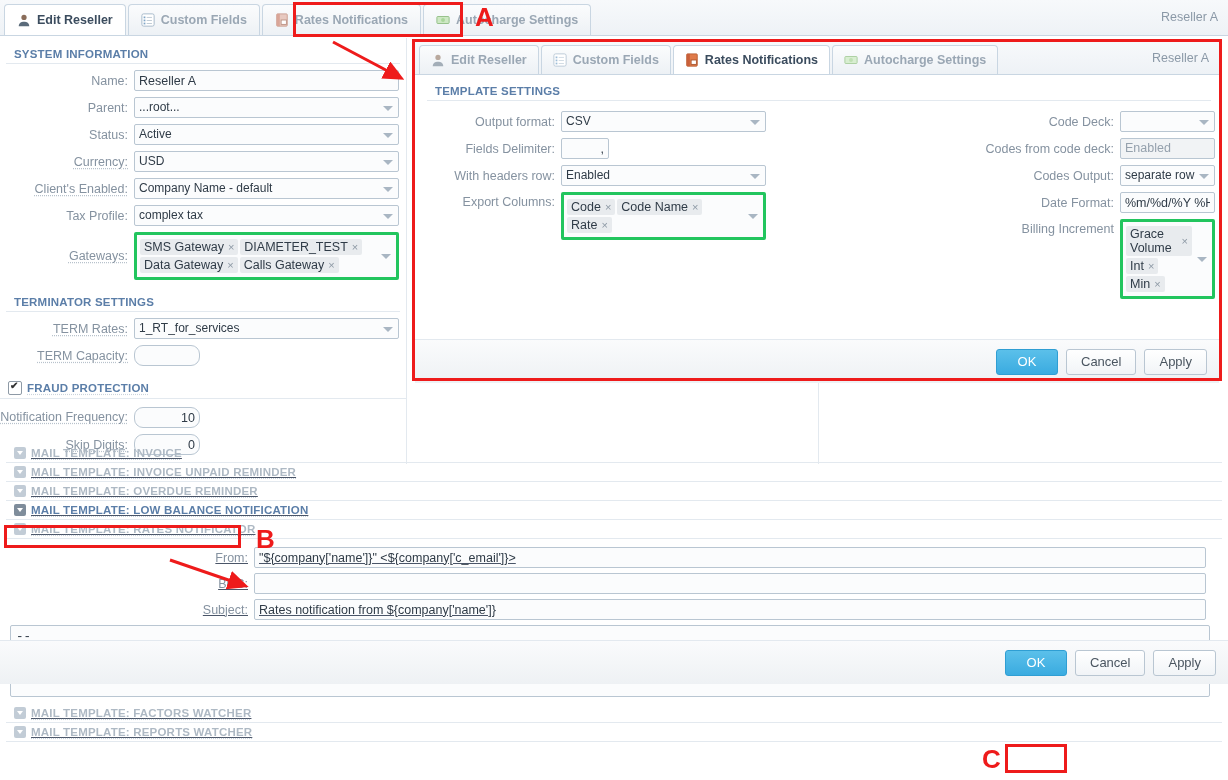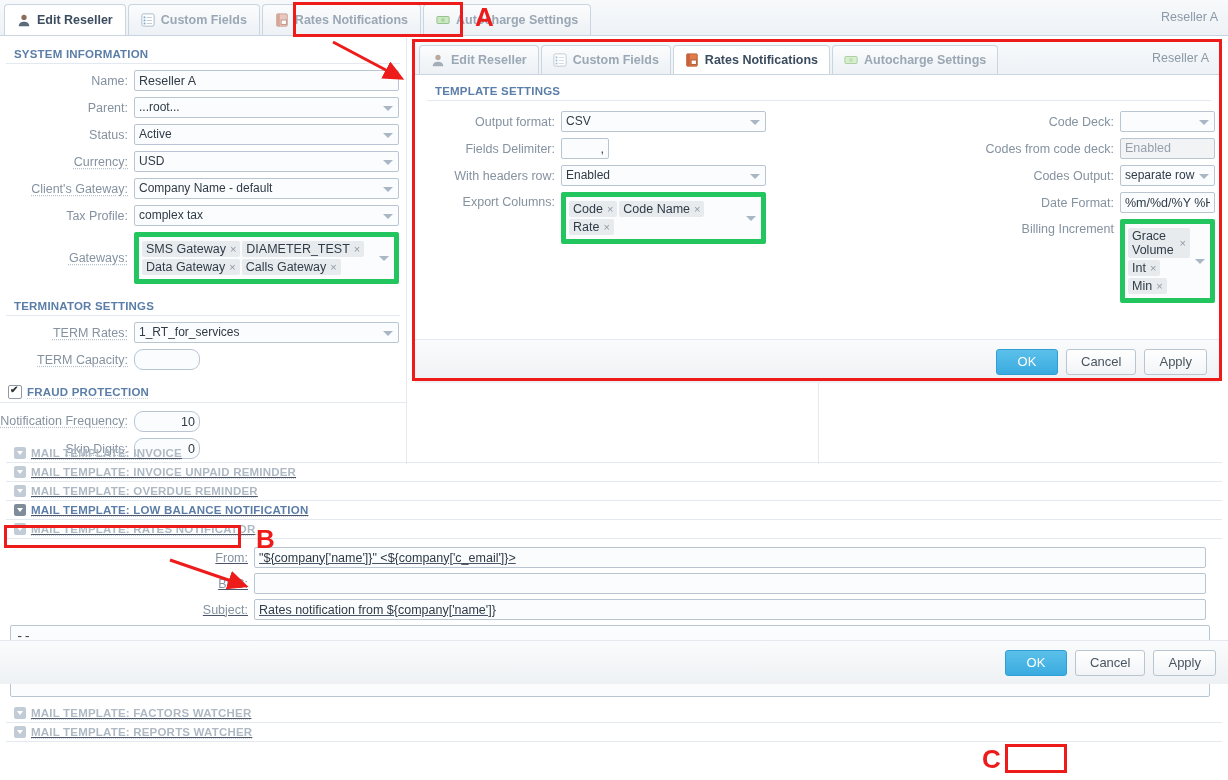--- a/index.html
+++ b/index.html
@@ -70,21 +70,21 @@
   }
   .caret {
     position: absolute; right: 5px; top: 50%; margin-top: -2px;
     width: 0; height: 0; border-left: 5px solid transparent;
     border-right: 5px solid transparent; border-top: 5px solid #a9b6c3;
   }
   .num { text-align: right; border-radius: 9px; }
 
   .multi {
     box-sizing: border-box; position: relative; width: 265px;
-    min-height: 21px; border: 5px solid #22c55e; background: #fbfcfd;
+    min-height: 21px; border: 3px solid #22c55e; background: #fbfcfd;
     border-radius: 2px; padding: 3px 18px 3px 3px;
   }
   .chip {
     display: inline-flex; align-items: center; gap: 4px;
     background: #e8ebee; border-radius: 2px; padding: 1px 4px;
     font-size: 12.5px; color: #2f3b47; margin: 1px 2px 1px 0;
     white-space: nowrap;
   }
   .chip .x { color: #8d99a5; font-size: 11px; cursor: pointer; }
 
@@ -273,21 +273,21 @@
     </div>
 
     <div class="frow">
       <div class="flabel dotted">Currency:</div>
       <div class="fctl">
           <div class="sel"><span>USD</span><span class="caret"></span></div>
         </div>
     </div>
 
     <div class="frow">
-      <div class="flabel dotted">Client's Gateway:</div>
+      <div class="flabel dotted">Client's Enabled:</div>
       <div class="fctl">
           <div class="sel"><span>Company Name - default</span><span class="caret"></span></div>
         </div>
     </div>
 
     <div class="frow">
       <div class="flabel">Tax Profile:</div>
       <div class="fctl">
           <div class="sel"><span>complex tax</span><span class="caret"></span></div>
         </div>

